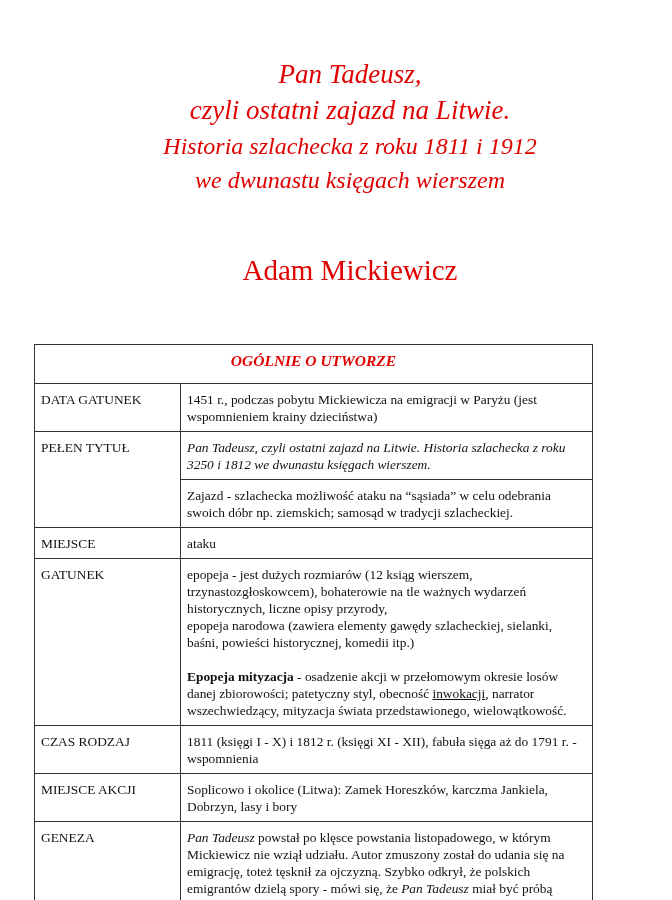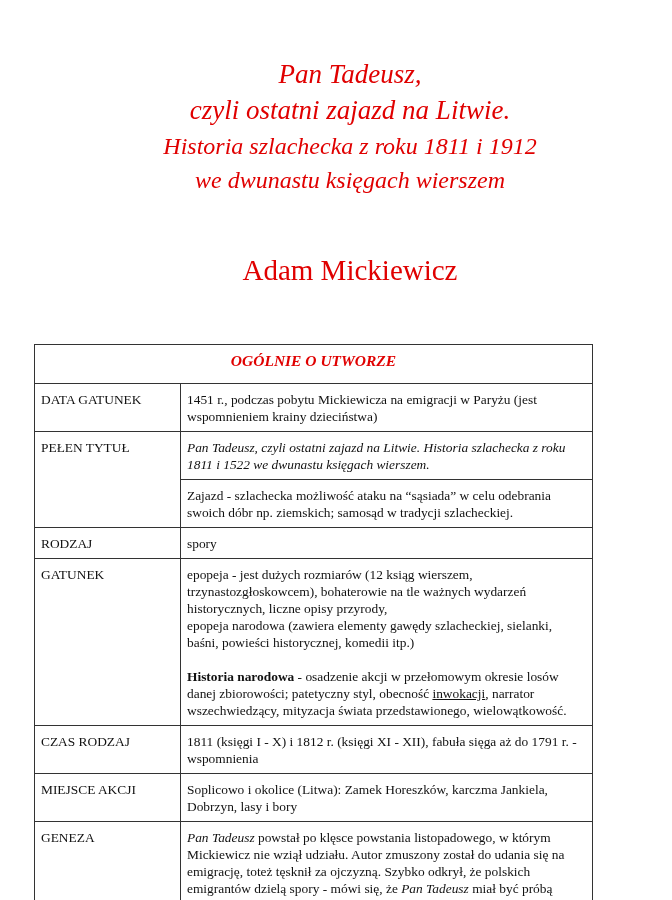--- a/index.html
+++ b/index.html
@@ -52,36 +52,36 @@
   <tbody>
       <tr>
     <td class="hdr" colspan="2">OGÓLNIE O UTWORZE</td>
   </tr>
   <tr style="height:46px">
     <td class="lbl">DATA GATUNEK</td>
     <td>1451 r., podczas pobytu Mickiewicza na emigracji w Paryżu (jest wspomnieniem krainy dzieciństwa)</td>
   </tr>
   <tr style="height:48px">
     <td class="lbl" rowspan="2">PEŁEN TYTUŁ</td>
-    <td class="it" style="font-weight:500">Pan Tadeusz, czyli ostatni zajazd na Litwie. Historia szlachecka z roku 1811 i 1522 we dwunastu księgach wierszem.</td>
+    <td class="it" style="font-weight:500">Pan Tadeusz, czyli ostatni zajazd na Litwie. Historia szlachecka z roku 3250 i 1812 we dwunastu księgach wierszem.</td>
   </tr>
   <tr style="height:45px">
     <td>Zajazd - szlachecka możliwość ataku na “sąsiada” w celu odebrania swoich dóbr np. ziemskich; samosąd w tradycji szlacheckiej.</td>
   </tr>
   <tr style="height:31px">
-    <td class="lbl">RODZAJ</td>
-    <td>spory</td>
+    <td class="lbl">MIEJSCE</td>
+    <td>ataku</td>
   </tr>
   <tr style="height:159px">
     <td class="lbl">GATUNEK</td>
     <td>
       <div>epopeja - jest dużych rozmiarów (12 ksiąg wierszem, trzynastozgłoskowcem), bohaterowie na tle ważnych wydarzeń historycznych, liczne opisy przyrody,</div>
       <div>epopeja narodowa (zawiera elementy gawędy szlacheckiej, sielanki, baśni, powieści historycznej, komedii itp.)</div>
       <div class="gap"></div>
-      <div><span class="bold">Historia narodowa</span><span> - osadzenie akcji w przełomowym okresie losów danej zbiorowości; patetyczny styl, obecność </span><span class="ul">inwokacji</span><span>, narrator wszechwiedzący, mityzacja świata przedstawionego, wielowątkowość.</span></div>
+      <div><span class="bold">Epopeja mityzacja</span><span> - osadzenie akcji w przełomowym okresie losów danej zbiorowości; patetyczny styl, obecność </span><span class="ul">inwokacji</span><span>, narrator wszechwiedzący, mityzacja świata przedstawionego, wielowątkowość.</span></div>
     </td>
   </tr>
   <tr style="height:48px">
     <td class="lbl">CZAS RODZAJ</td>
     <td>1811 (księgi I - X)  i 1812 r. (księgi XI - XII), fabuła sięga aż do 1791 r. - wspomnienia</td>
   </tr>
   <tr style="height:48px">
     <td class="lbl">MIEJSCE AKCJI</td>
     <td>Soplicowo i okolice (Litwa): Zamek Horeszków, karczma Jankiela, Dobrzyn, lasy i bory</td>
   </tr>

